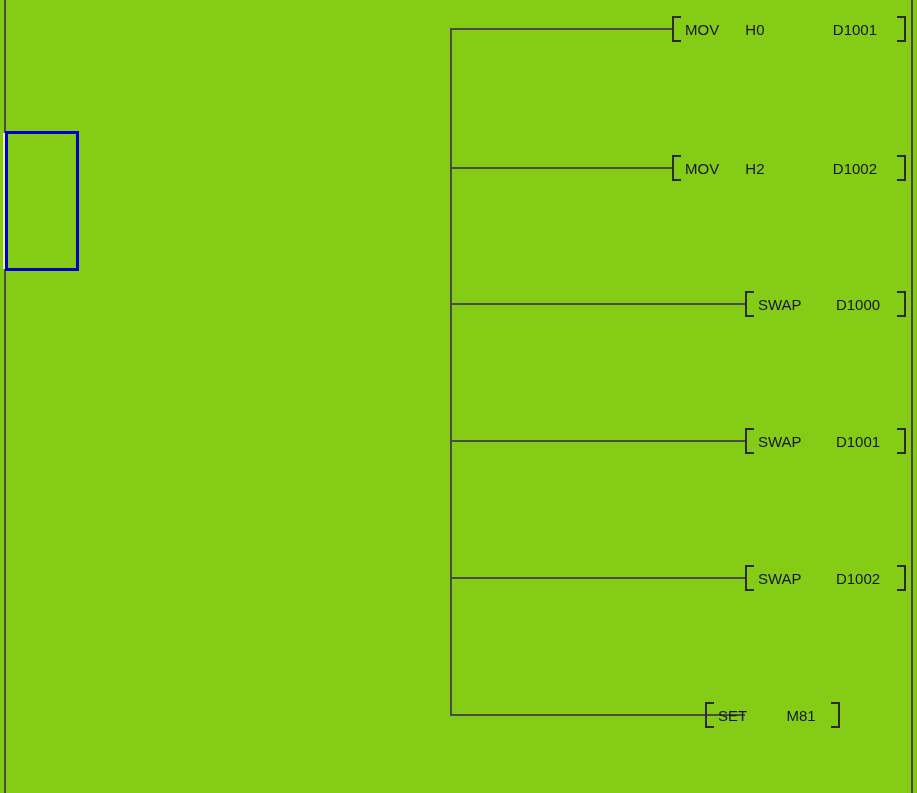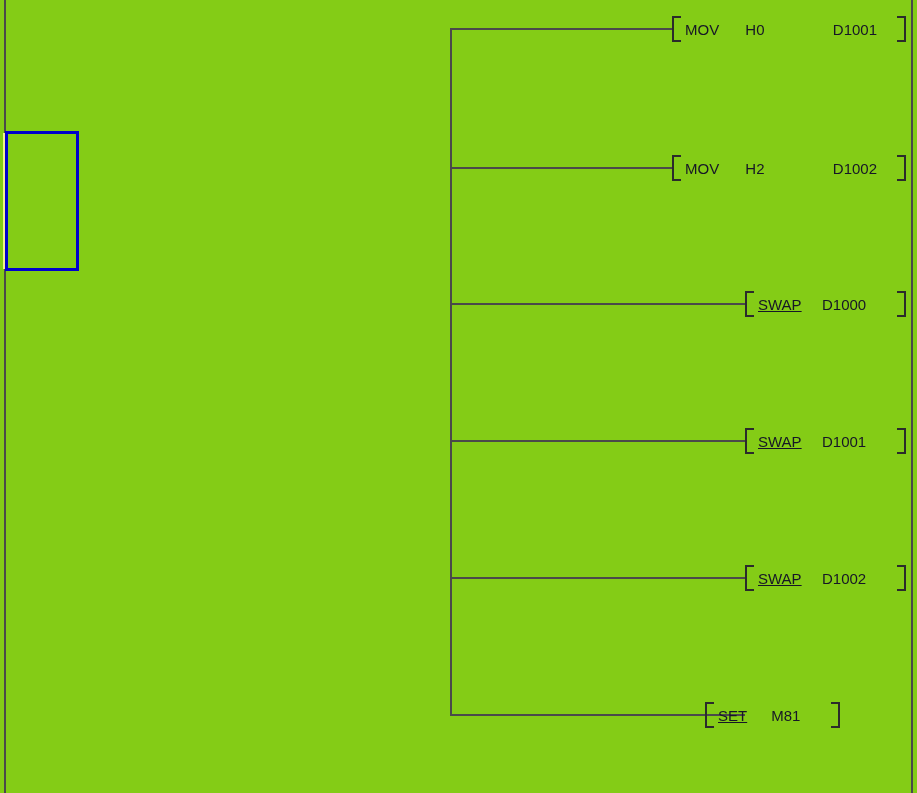--- a/index.html
+++ b/index.html
@@ -119,22 +119,22 @@
   }
   .arg {
     display: inline-block;
     text-align: left;
   }
   
   .instr-mov .op   { width: 62px; }
   .instr-mov .arg1 { width: 90px; }
   .instr-mov .arg2 { width: 66px; }
   
-  .instr-one .op   { width: 64px; text-decoration: underline; }
-  .instr-one .arg1 { width: 72px; }
+  .instr-one .op   { width: 64px; }
+  .instr-one .arg1 { width: 72px; text-align: center; }
 </style>
 </head>
 <body>
 
 <div id="canvas">
 
   <div class="rail-left"></div>
 
   <div class="rail-right"></div>
 

